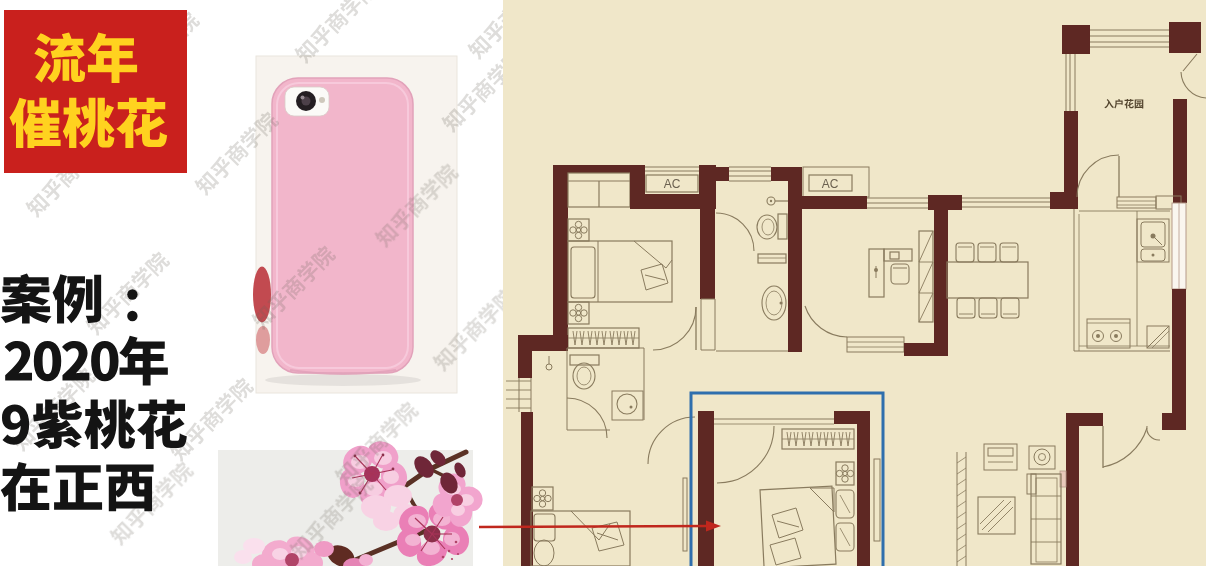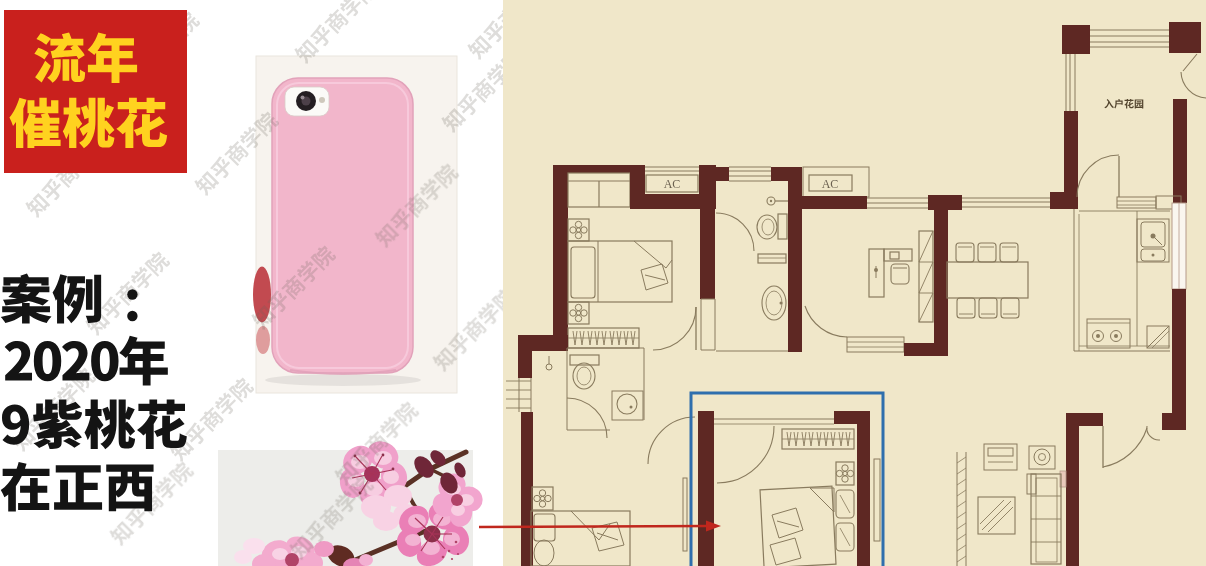--- a/index.html
+++ b/index.html
@@ -1,14 +1,14 @@
 <!DOCTYPE html>
 <html><head><meta charset="utf-8"><title>p</title><style>
 html,body{margin:0;padding:0;background:#fff}
-#page{position:relative;width:1206px;height:566px;overflow:hidden;background:#fff;font-family:Liberation Serif, serif}
+#page{position:relative;width:1206px;height:566px;overflow:hidden;background:#fff;font-family:Liberation Sans, sans-serif}
 </style></head><body>
 <div id="page">
 <svg width="1206" height="566" viewBox="0 0 1206 566">
 <defs>
         <g id="wm">
           <path transform="translate(0.000 0) scale(0.001 -0.001)" d="M536 763V-61H652V12H798V-46H919V763ZM652 125V651H798V125ZM130 849C110 735 72 619 18 547C45 532 93 498 115 478C140 515 163 561 183 612H223V478V453H37V340H215C198 223 152 98 22 4C47 -14 92 -62 108 -87C205 -16 263 78 298 176C347 115 405 39 437 -13L518 89C491 122 380 248 329 299L336 340H509V453H344V477V612H485V723H220C230 757 238 791 245 826Z"></path>
           <path transform="translate(1.000 0) scale(0.001 -0.001)" d="M143 603C177 537 214 451 225 397L335 440C321 495 282 578 245 641ZM760 663C740 593 701 499 667 438L767 401C804 456 848 542 889 622ZM46 383V260H446V60C446 39 437 33 414 32C391 32 308 32 235 36C255 2 277 -54 285 -89C387 -89 460 -86 509 -67C558 -48 576 -15 576 59V260H956V383H576V685C686 697 790 713 879 734L819 844C636 801 354 775 104 766C116 737 130 690 133 658C233 660 340 665 446 673V383Z"></path>
           <path transform="translate(2.000 0) scale(0.001 -0.001)" d="M792 435V314C750 349 682 398 628 435ZM424 826 455 754H55V653H328L262 632C277 601 296 561 308 531H102V-87H216V435H395C350 394 277 351 219 322C234 298 257 243 264 223L302 248V-7H402V34H692V262C708 249 721 237 732 226L792 291V22C792 8 786 3 769 3C755 2 697 2 648 4C662 -20 676 -58 681 -84C761 -84 816 -84 852 -69C889 -55 902 -31 902 22V531H694C714 561 736 596 757 632L653 653H948V754H592C579 786 561 825 545 855ZM356 531 429 557C419 581 398 621 380 653H626C614 616 594 569 574 531ZM541 380C581 351 629 314 671 280H347C395 316 443 357 478 395L398 435H596ZM402 197H596V116H402Z"></path>
           <path transform="translate(3.000 0) scale(0.001 -0.001)" d="M436 346V283H54V173H436V47C436 34 431 29 411 29C390 28 316 28 252 31C270 -1 293 -51 301 -85C386 -85 449 -83 496 -66C544 -49 559 -18 559 44V173H949V283H559V302C645 343 726 398 787 454L711 514L686 508H233V404H550C514 382 474 361 436 346ZM409 819C434 780 460 730 474 691H305L343 709C327 747 287 801 252 840L150 795C175 764 202 725 220 691H67V470H179V585H820V470H938V691H792C820 726 849 766 876 805L752 843C732 797 698 738 666 691H535L594 714C581 755 548 815 515 859Z"></path>
           <path transform="translate(4.000 0) scale(0.001 -0.001)" d="M579 828C594 800 609 764 620 733H387V534H466V445H879V534H958V733H750C737 770 715 821 692 860ZM497 548V629H843V548ZM389 370V263H510C497 137 462 56 302 7C326 -16 358 -60 369 -90C563 -22 610 94 625 263H691V57C691 -42 711 -76 800 -76C816 -76 852 -76 869 -76C940 -76 968 -38 977 101C948 108 901 126 879 144C877 41 872 25 857 25C850 25 826 25 821 25C806 25 805 29 805 58V263H963V370ZM68 810V-86H173V703H253C237 638 216 557 197 495C254 425 266 360 266 312C266 283 261 261 249 252C242 246 232 244 222 244C210 243 196 244 178 245C195 216 204 171 204 142C228 141 251 141 270 144C292 148 311 154 327 166C359 190 372 234 372 299C372 358 359 428 298 508C327 585 360 686 385 770L307 815L290 810Z"></path>

